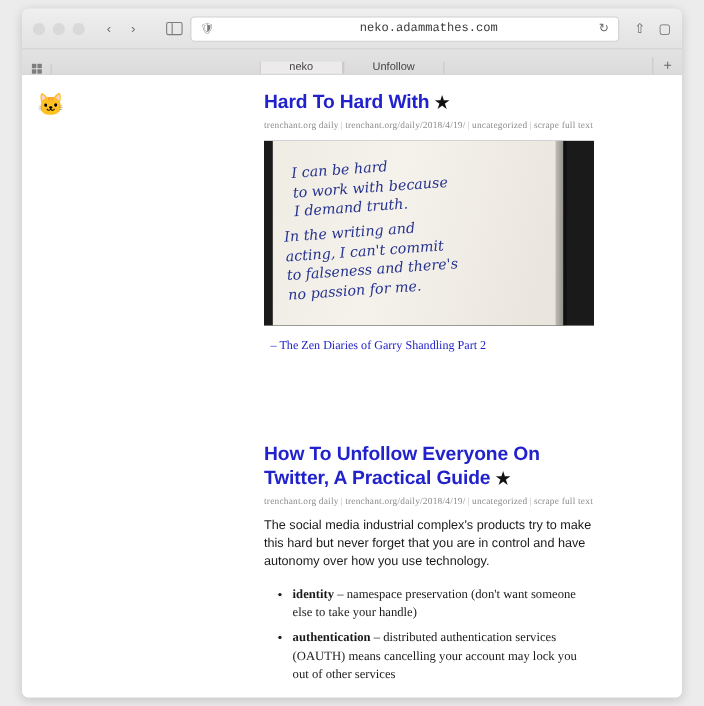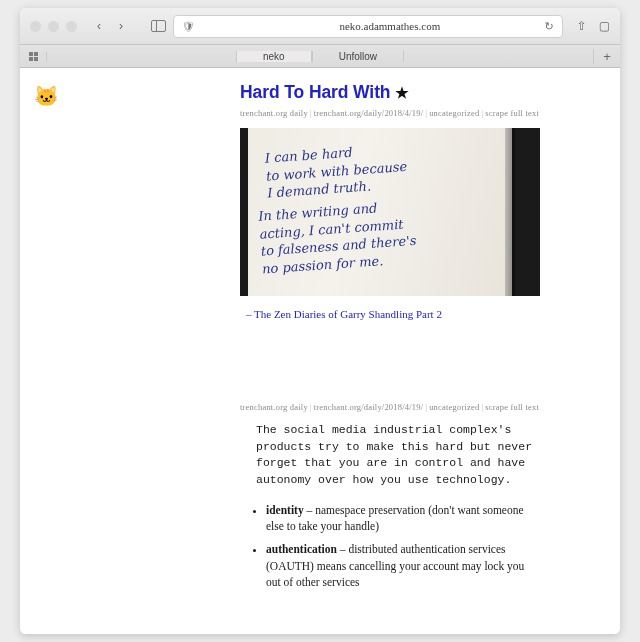--- a/index.html
+++ b/index.html
@@ -111,21 +111,21 @@
     border-radius: 4px;
     display: flex;
     align-items: center;
     justify-content: center;
     position: relative;
     margin: 0 4px;
   }
   .url-text {
     font-size: 11px;
     color: #3b3b3b;
-    font-family: Liberation Serif, serif;
+    font-family: Liberation Mono, monospace;
     margin-left: 44px;
   }
   .shield-icon {
     position: absolute;
     left: 8px;
     top: 50%;
     transform: translateY(-50%);
     font-size: 10px;
     color: #7a7a7a;
   }
@@ -146,21 +146,21 @@
     color: #6a6a6a;
     font-size: 12px;
   }
 
   
   .tabbar {
     height: 22px;
     background: linear-gradient(to bottom, #e4e3e4, #dcdbdc);
     border-bottom: 1px solid #c2c1c2;
     display: flex;
-    align-items: center;
+    align-items: flex-end;
     flex: none;
     font-size: 10px;
     color: #4a4a4a;
     gap: 16px;
   }
   .tab-grid {
     width: 26px;
     display: flex;
     align-items: center;
     justify-content: center;
@@ -300,25 +300,25 @@
   .caption {
     font-family: "Liberation Serif", serif;
     font-size: 11px;
     color: #2222cc;
     margin: 4px 0 0 6px;
   }
 
   .spacer { height: 72px; }
 
   p.body {
-    font-family: Liberation Mono, monospace;
+    font-family: Liberation Sans, sans-serif;
     font-size: 11.5px;
     line-height: 1.45;
     color: #1a1a1a;
-    margin: 0 0 13px 16px;
+    margin: 0 0 13px 0;
   }
 
   ul.bullets {
     font-family: "Liberation Serif", serif;
     font-size: 11.5px;
     line-height: 1.45;
     color: #1a1a1a;
     margin: 0;
     padding-left: 26px;
   }
@@ -395,20 +395,24 @@
 to falseness and there's
 no passion for me.</div>
           </div>
 
           <p class="caption">– The Zen Diaries of Garry Shandling Part 2</p>
         </div>
 
         <div class="spacer"></div>
 
         <div class="post">
+          <h1 class="post-title">
+            <span>How To Unfollow Everyone On Twitter, A Practical Guide</span>
+            <span class="star">★</span>
+          </h1>
           <div class="meta">
             <span>trenchant.org daily</span><span class="sep">|</span><span>trenchant.org/daily/2018/4/19/</span><span class="sep">|</span><span>uncategorized</span><span class="sep">|</span><span>scrape full text</span>
           </div>
 
           <p class="body">The social media industrial complex's products try to make this hard but never forget that you are in control and have autonomy over how you use technology.</p>
 
           <ul class="bullets">
             <li>
               <b>identity</b><span> – namespace preservation (don't want someone else to take your handle)</span>
             </li>

